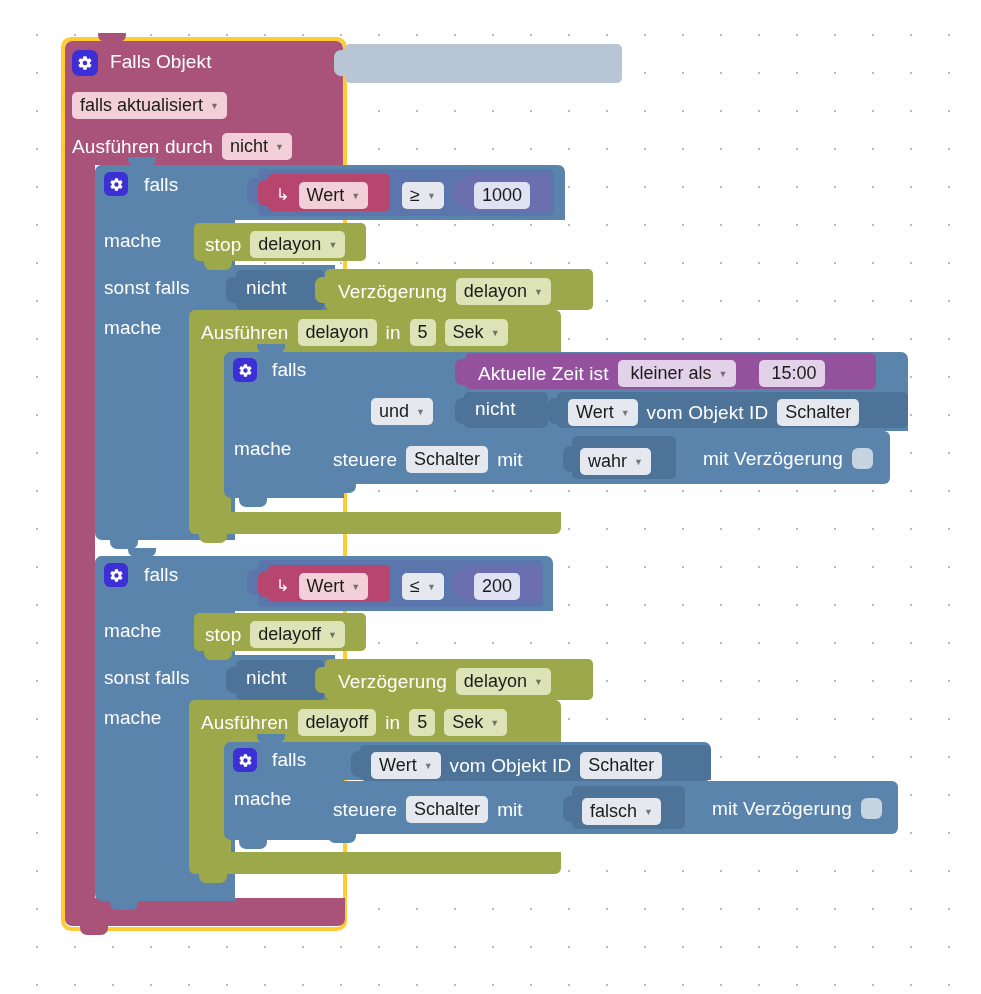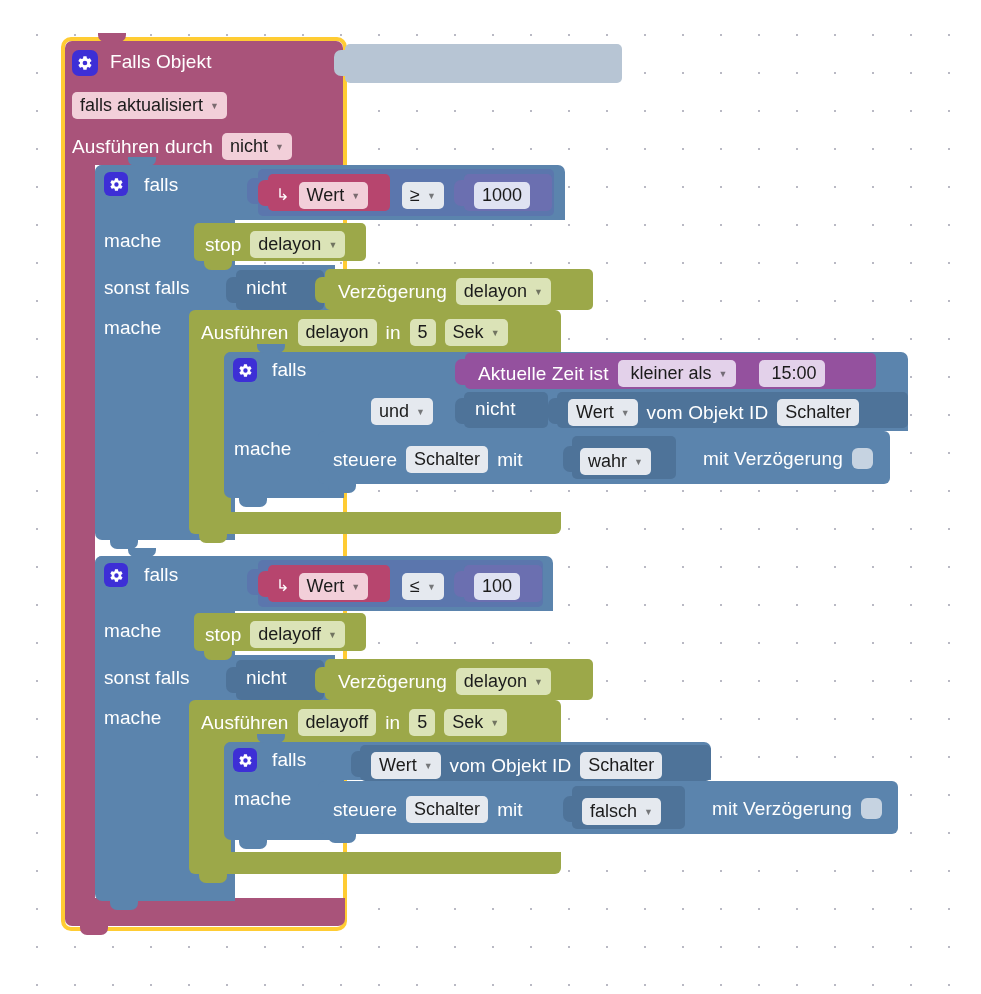--- a/index.html
+++ b/index.html
@@ -320,21 +320,21 @@
   </div>
   <div class="row" style="left:402px;top:573px;">
     <span class="field f-light">
       <span>≤</span>
       <span class="caret">▼</span>
     </span>
   </div>
   <div class="blk c-num" style="left:464px;top:565px;width:78px;height:37px;border-radius:5px;"></div>
   <div class="tab c-num" style="left:454px;top:571px;"></div>
   <div class="row" style="left:474px;top:573px;">
-    <span class="field f-num">100</span>
+    <span class="field f-num">200</span>
   </div>
 
   <div class="row" style="left:104px;top:621px;">
     <span class="lbl">mache</span>
   </div>
   <div class="blk c-timeout" style="left:194px;top:613px;width:172px;height:38px;border-radius:5px;"></div>
   <div class="notch c-timeout" style="left:204px;top:651px;"></div>
   <div class="row" style="left:205px;top:621px;">
     <span class="lbl">stop</span>
     <span class="field f-olive">

